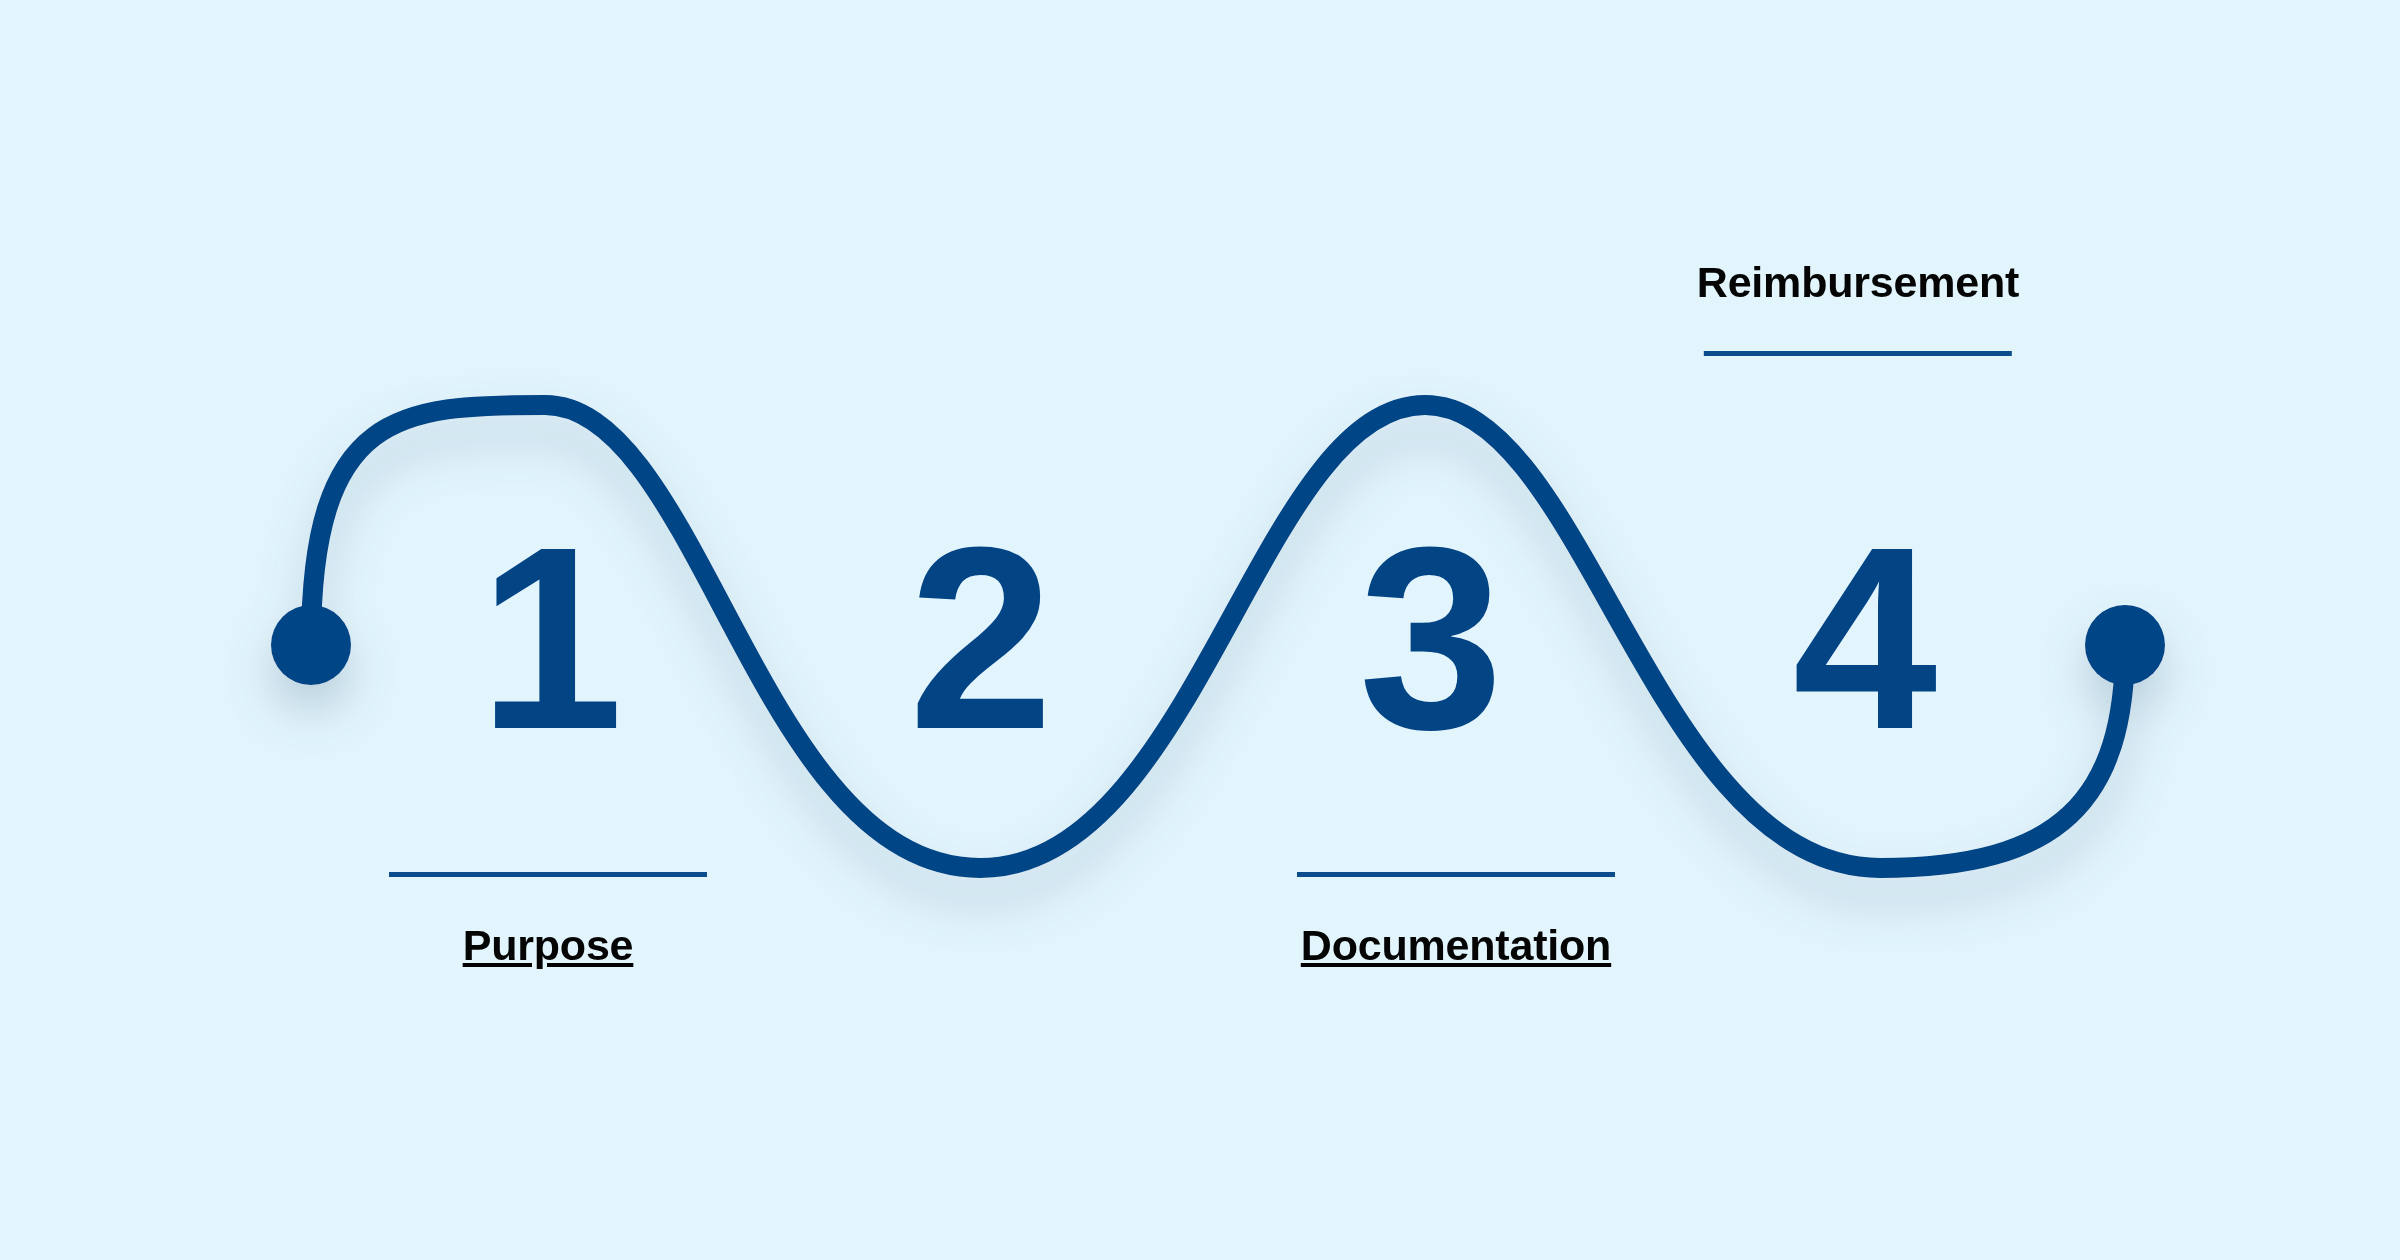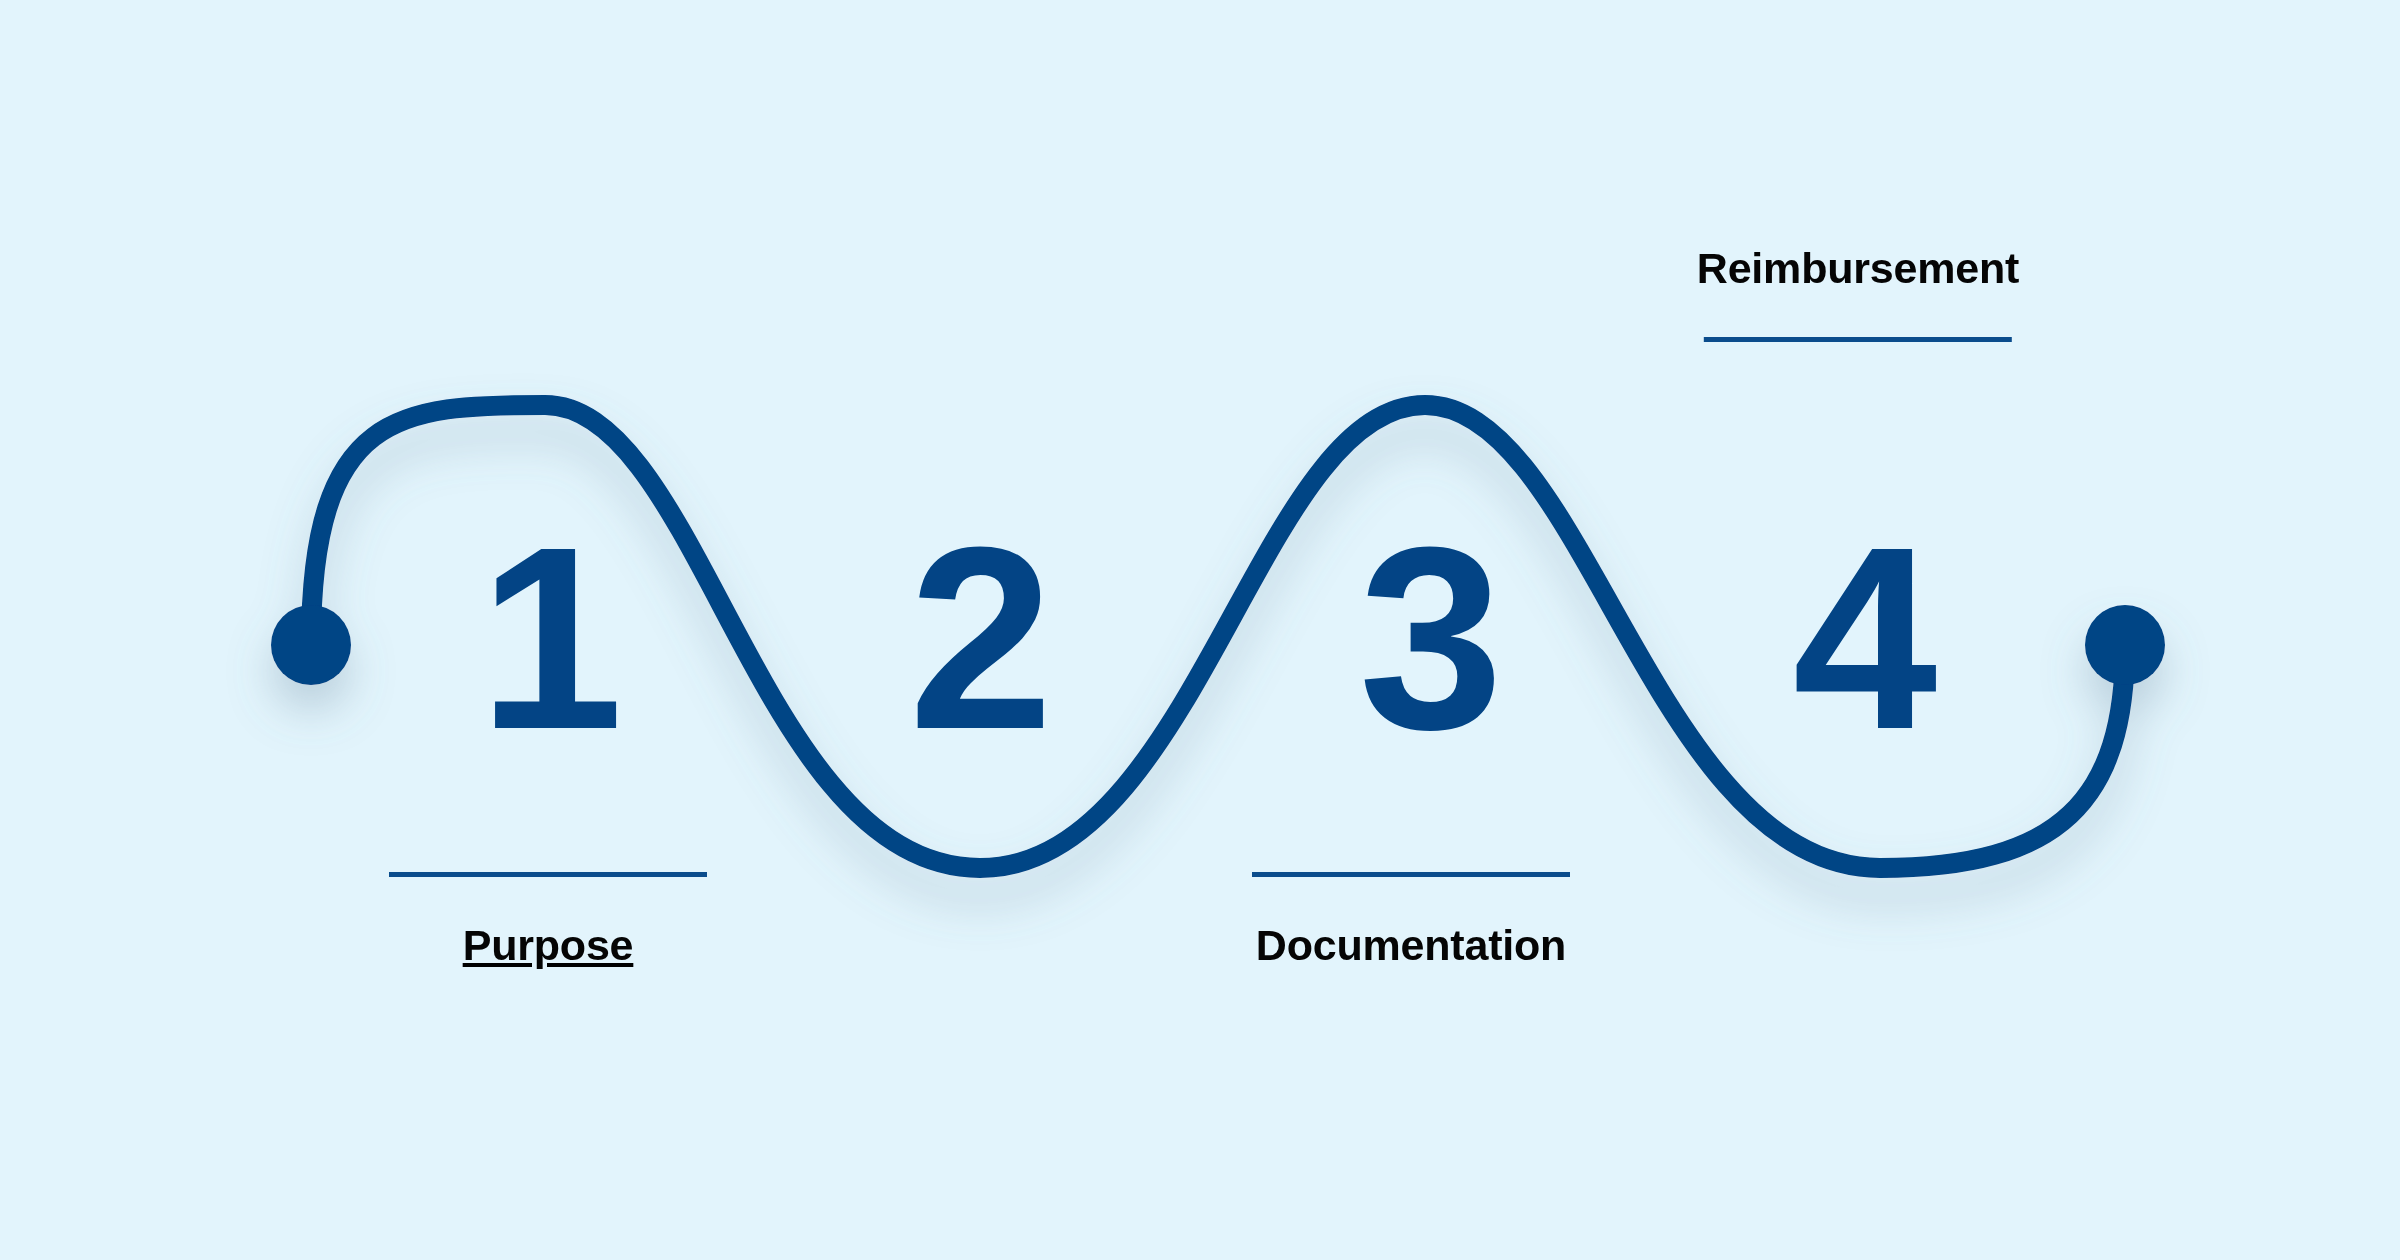--- a/index.html
+++ b/index.html
@@ -88,28 +88,28 @@
   <div class="step-label-block label-below" id="lbl-1" style="left: 548px; top: 872px; text-decoration: underline;">
     <div class="step-rule" id="rule-1" style="width: 318px; background: rgb(10, 76, 140);"></div>
     <div class="step-label-text" id="txt-1" style="color: rgb(5, 5, 5);">
         <span class="lbl-line">Purpose</span>
       </div>
   </div>
 
   <div class="step-number" id="num-2" style="left: 978px; top: 638px; color: rgb(3, 68, 133);">2</div>
 
   <div class="step-number" id="num-3" style="left: 1428px; top: 638px; color: rgb(3, 68, 133);">3</div>
-  <div class="step-label-block label-below" id="lbl-3" style="left: 1411px; top: 872px;">
+  <div class="step-label-block label-below" id="lbl-3" style="left: 1456px; top: 872px; text-decoration: underline;">
     <div class="step-rule" id="rule-3" style="width: 318px; background: rgb(10, 76, 140);"></div>
     <div class="step-label-text" id="txt-3" style="color: rgb(5, 5, 5);">
         <span class="lbl-line">Documentation</span>
       </div>
   </div>
 
   <div class="step-number" id="num-4" style="left: 1862px; top: 638px; color: rgb(3, 68, 133);">4</div>
-  <div class="step-label-block label-above" id="lbl-4" style="left: 1858px; top: 246px; text-align: right;">
+  <div class="step-label-block label-above" id="lbl-4" style="left: 1858px; top: 260px; text-align: right;">
     <div class="step-label-text" id="txt-4" style="color: rgb(5, 5, 5);">
         <span class="lbl-line">Reimbursement</span>
       </div>
     <div class="step-rule" id="rule-4" style="width: 308px; background: rgb(10, 76, 140);"></div>
   </div>
 
 </div>
 
 </body></html>

